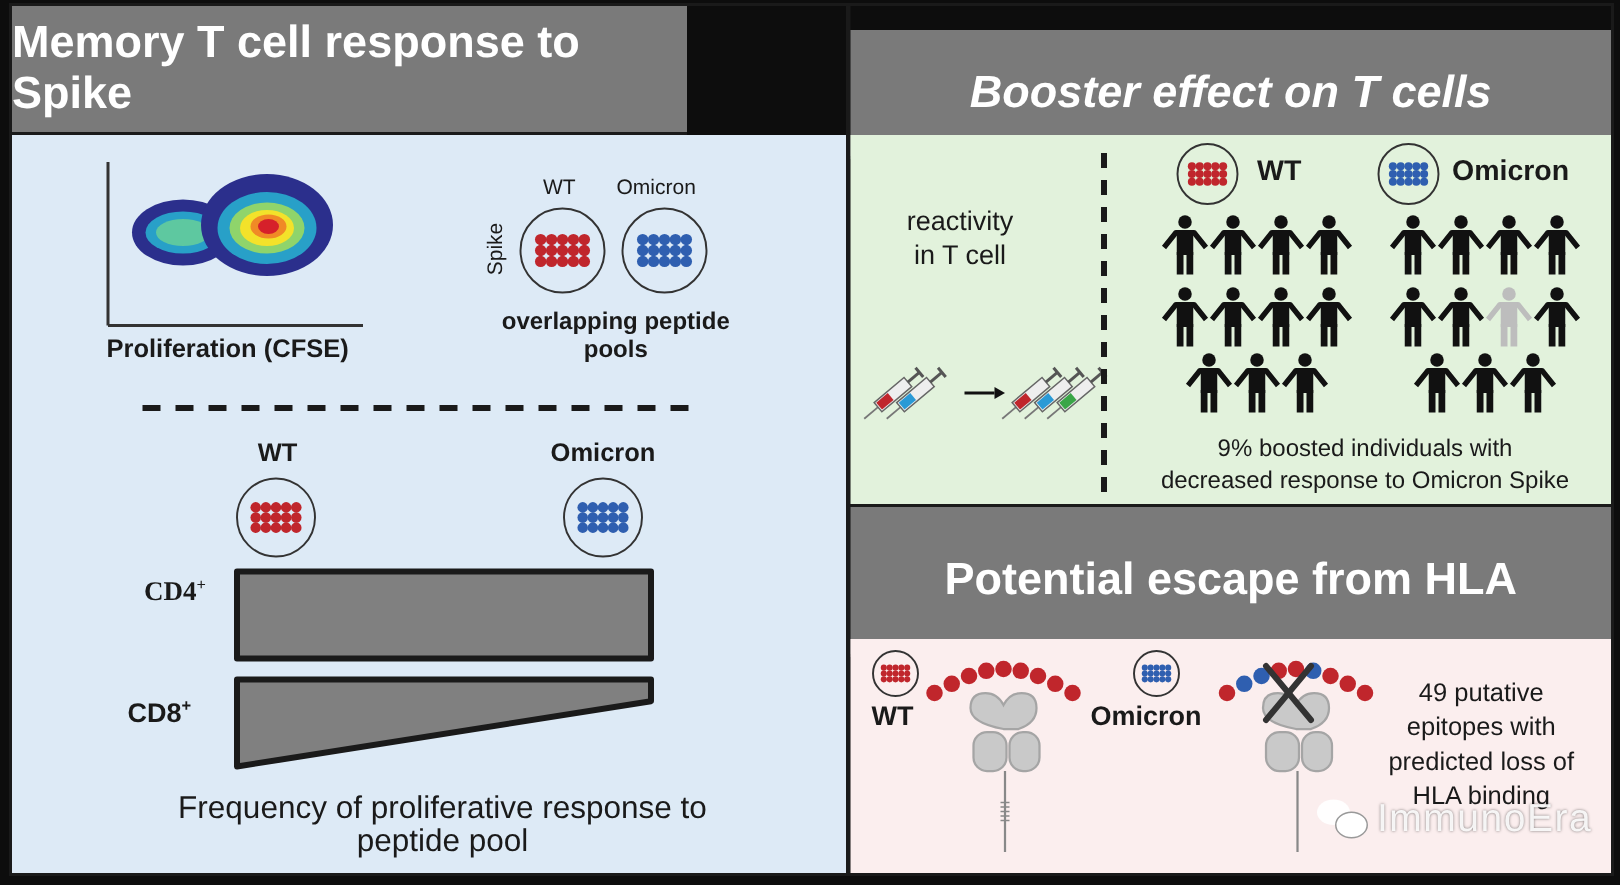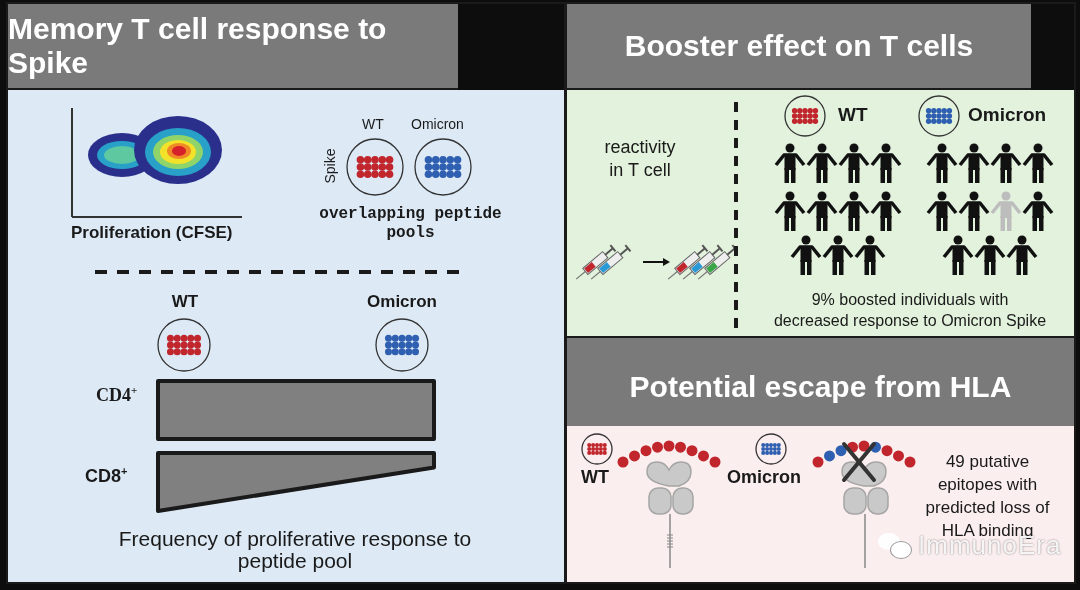--- a/index.html
+++ b/index.html
@@ -87,21 +87,21 @@
       <circle cx="98" cy="30" r="3.7856" fill="#2f5fb0"></circle>
       <circle cx="105.28" cy="30" r="3.7856" fill="#2f5fb0"></circle>
       <circle cx="112.56" cy="30" r="3.7856" fill="#2f5fb0"></circle>
       <circle cx="83.44" cy="37.28" r="3.7856" fill="#2f5fb0"></circle>
       <circle cx="90.72" cy="37.28" r="3.7856" fill="#2f5fb0"></circle>
       <circle cx="98" cy="37.28" r="3.7856" fill="#2f5fb0"></circle>
       <circle cx="105.28" cy="37.28" r="3.7856" fill="#2f5fb0"></circle>
       <circle cx="112.56" cy="37.28" r="3.7856" fill="#2f5fb0"></circle>
     </g>
   </svg>
-<div class="abs txt bold center" style="left:318px;top:205px;width:185px;font-size:16px;line-height:19px;font-family:Liberation Mono, monospace;">overlapping peptide pools</div>
+<div class="abs txt bold center" style="left:318px;top:205px;width:185px;font-size:16px;line-height:19px;">overlapping peptide pools</div>
 
 <svg style="left:95px;top:268px;" width="370" height="8">
   <line x1="0" y1="4" x2="370" y2="4" stroke="#1a1a1a" stroke-width="4" stroke-dasharray="12,10"></line>
 </svg>
 
 <div class="abs txt bold center" style="left:160px;top:292px;width:50px;font-size:17px;">WT</div>
 <div class="abs txt bold center" style="left:352px;top:292px;width:100px;font-size:17px;">Omicron</div>
 <svg id="pool-wt" style="left:156px;top:317px;" width="56" height="56">
     <g>
       <circle cx="28" cy="28" r="26" fill="none" stroke="#333" stroke-width="1.3"></circle>
@@ -153,21 +153,21 @@
     <polygon points="3,3 279,3 279,61 3,61" fill="#808080" stroke="#1a1a1a" stroke-width="4" stroke-linejoin="round"></polygon>
     <polygon points="3,75 279,75 279,89.5 3,133" fill="#808080" stroke="#1a1a1a" stroke-width="4" stroke-linejoin="round"></polygon>
   </svg>
 
 <div class="abs txt center" style="left:80px;top:528px;width:430px;font-size:21px;line-height:22px;">
   <div>Frequency of proliferative response to</div>
   <div>peptide pool</div>
 </div>
 
 <div class="panel" style="left:565px;top:2px;width:511px;height:336px;">
-  <div class="header" style="left:0;top:0;width:464px;height:86px;font-size:30px;">
+  <div class="header" style="left:0;top:16px;width:507px;height:86px;font-size:30px;font-style:italic;">
     <span>Booster effect on T cells</span>
   </div>
   <div class="body-green abs" style="left:0;top:86px;width:507px;height:246px;"></div>
 </div>
 
 <div class="abs txt center" style="left:575px;top:136px;width:130px;font-size:18px;line-height:23px;">
   <div>reactivity</div>
   <div>in T cell</div>
 </div>
 <svg id="syringes" style="left:575px;top:235px;" width="160" height="55">

